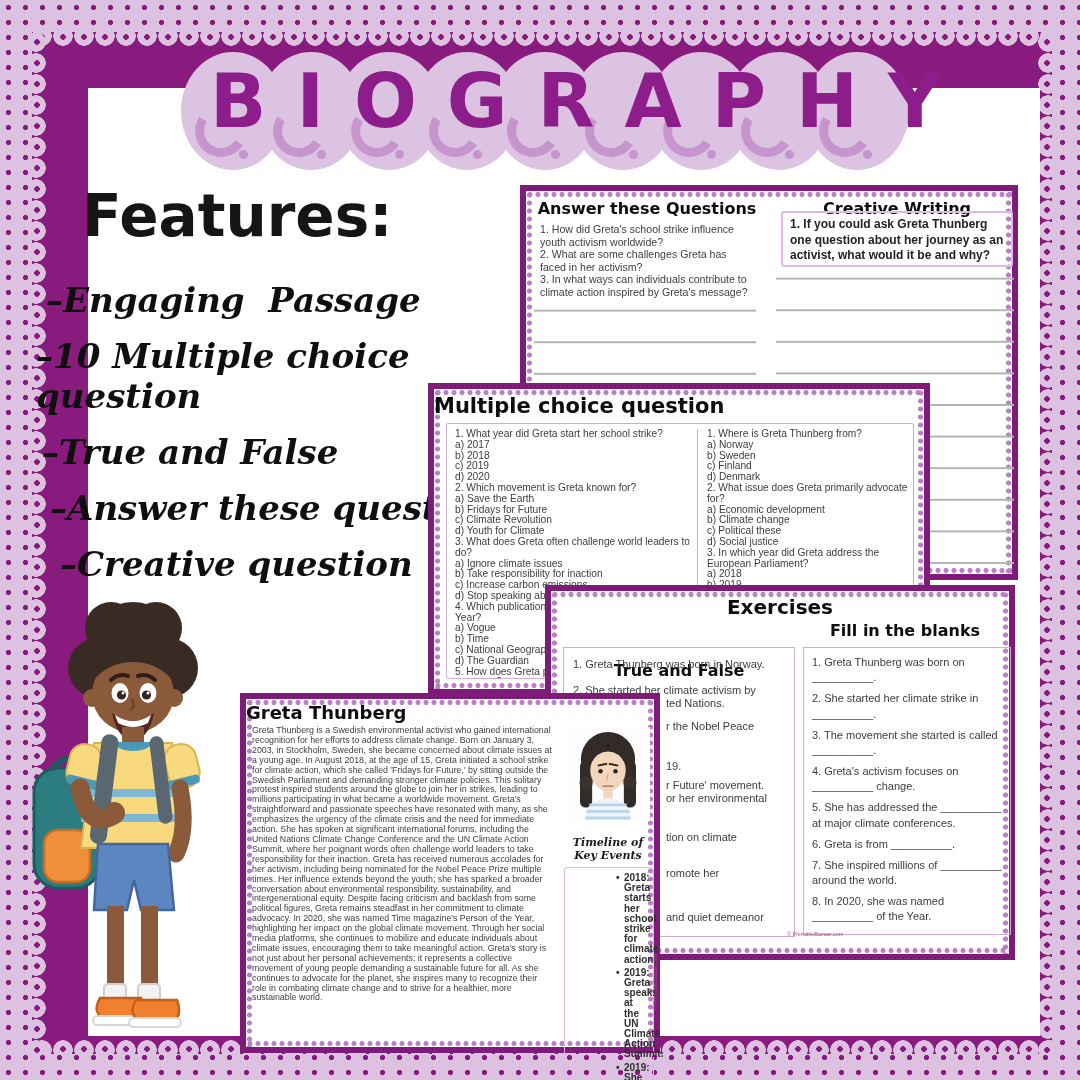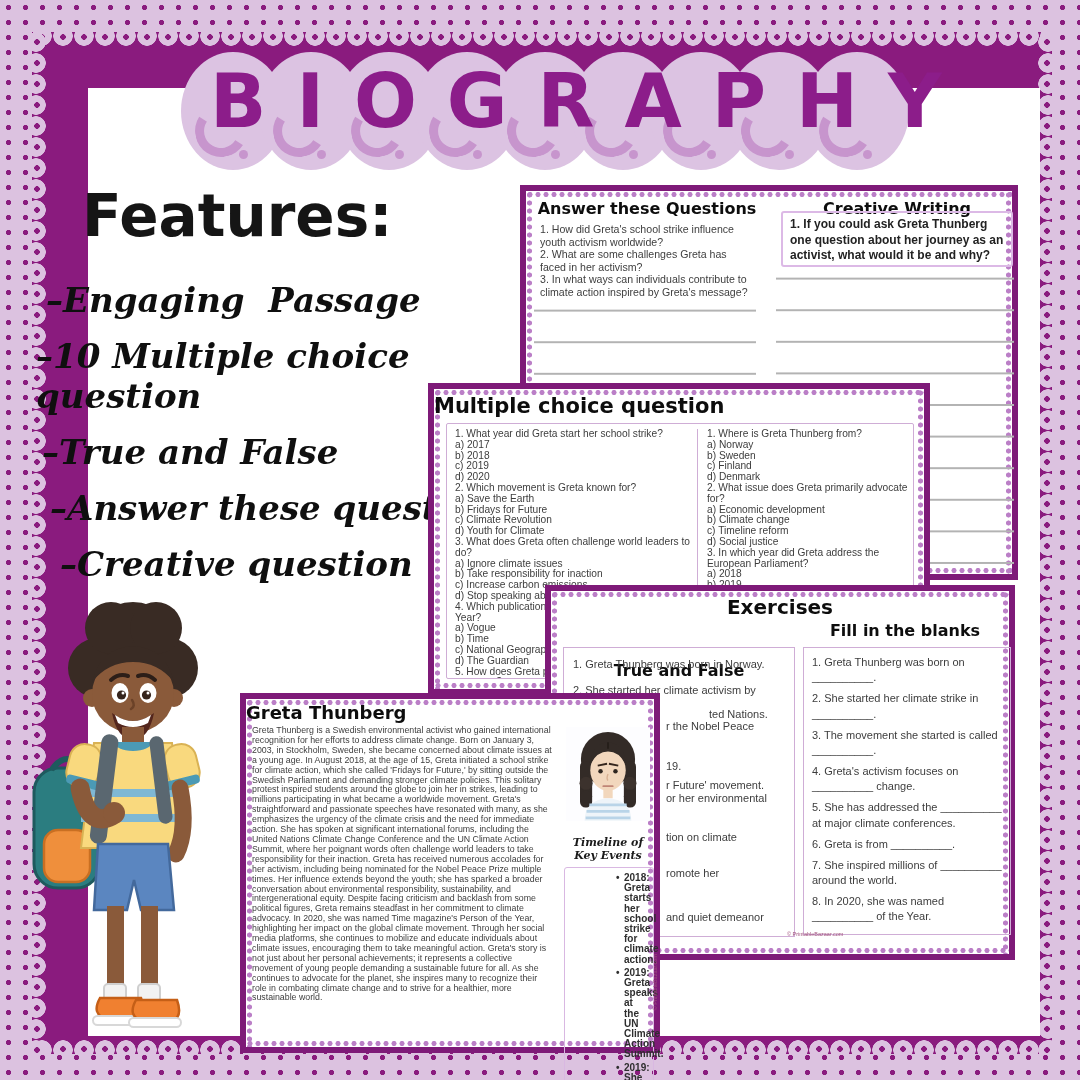--- a/index.html
+++ b/index.html
@@ -97,21 +97,21 @@
   .pageC{left:545px;top:585px;width:470px;height:375px;z-index:5;}
   .c-title{position:absolute;left:0;width:100%;top:4px;font-size:20px;text-align:center;}
   .c-sub{position:absolute;top:30px;font-size:16px;text-align:center;}
   .c-sub.tf{left:12px;width:232px;margin-top:40px;}
   .c-sub.fb{left:250px;width:208px;}
   .tf-box{position:absolute;left:12px;top:56px;width:232px;height:290px;
       border:1.5px solid #cfadd6;box-sizing:border-box;padding:7px 9px;}
   .tf-item{font-size:11px;line-height:1.7;color:#3d3d3d;margin-bottom:7px;}
   .tf-frags{position:absolute;inset:0;}
   .tf-frag{position:absolute;left:102px;white-space:nowrap;font-size:11px;color:#3d3d3d;}
-  .tf-frag:nth-child(1){top:60px;margin-left:43px;}
+  .tf-frag:nth-child(1){top:49px;}
   .tf-frag:nth-child(2){top:72px;}
   .tf-frag:nth-child(3){top:112px;}
   .tf-frag:nth-child(4){top:131px;}
   .tf-frag:nth-child(5){top:144px;}
   .tf-frag:nth-child(6){top:183px;}
   .tf-frag:nth-child(7){top:219px;}
   .tf-frag:nth-child(8){top:263px;}
   .fb-box{position:absolute;left:252px;top:56px;width:208px;height:288px;
       border:1.5px solid #cfadd6;box-sizing:border-box;padding:7px 8px;overflow:hidden;}
   .fb-item{font-size:11px;line-height:1.38;color:#3d3d3d;margin-bottom:6px;}
@@ -223,21 +223,21 @@
       </div>
     <div class="b-col b-right">
         <div class="mcq-line">1. Where is Greta Thunberg from?</div>
         <div class="mcq-line">a) Norway</div>
         <div class="mcq-line">b) Sweden</div>
         <div class="mcq-line">c) Finland</div>
         <div class="mcq-line">d) Denmark</div>
         <div class="mcq-line">2. What issue does Greta primarily advocate for?</div>
         <div class="mcq-line">a) Economic development</div>
         <div class="mcq-line">b) Climate change</div>
-        <div class="mcq-line">c) Timeline reform</div>
+        <div class="mcq-line">c) Political these</div>
         <div class="mcq-line">d) Social justice</div>
         <div class="mcq-line">3. In which year did Greta address the European Parliament?</div>
         <div class="mcq-line">a) 2018</div>
         <div class="mcq-line">b) 2019</div>
         <div class="mcq-line">c) 2020</div>
       </div>
   </div>
 </section>
 
 <section class="page pageC">

